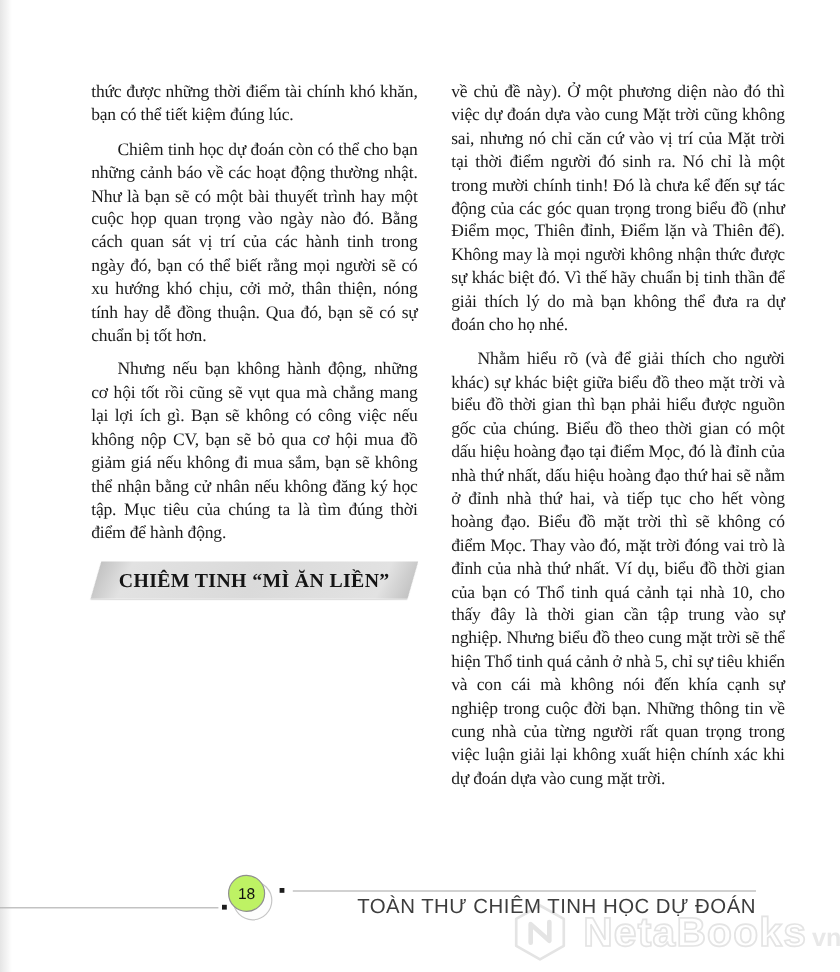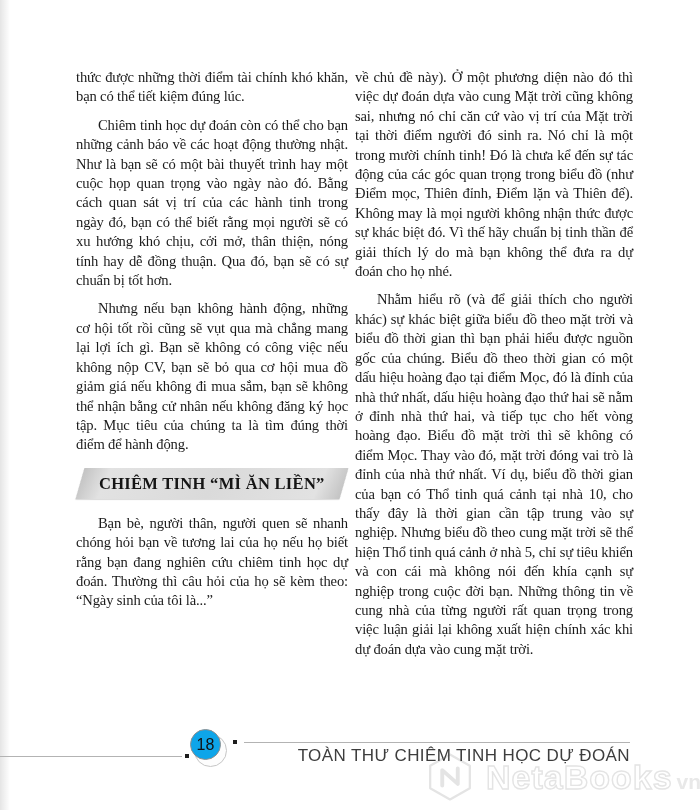--- a/index.html
+++ b/index.html
@@ -20,21 +20,21 @@
   }
   .column{
     position:absolute;
     top:68px;
     font-size:14.6px;
     line-height:19.4px;
     letter-spacing:-0.15px;
     text-align:justify;
   }
   .column.left{left:76px;width:272px;}
-  .column.right{left:355px;width:278px;}
+  .column.right{left:376px;width:278px;}
   .para{margin:0 0 9px 0;text-indent:22px;}
   .para.no-indent{text-indent:0;}
   .heading-banner{
     margin:13px 4px 15px 4px;
     height:31px;
     transform:skewX(-16deg);
     background:linear-gradient(100deg,#c3c3c3 0%,#e2e2e2 10%,#dadada 50%,#e2e2e2 90%,#c3c3c3 100%);
     box-shadow:0 1px 1px rgba(0,0,0,0.15);
     display:flex;align-items:center;justify-content:center;
   }
@@ -55,24 +55,24 @@
   .dot-left{left:185px;top:754px;}
   .dot-right{left:233px;top:740px;}
   
   .page-badge{position:absolute;left:190px;top:729px;width:38px;height:38px;}
   .page-badge .outer-ring{
     position:absolute;left:4px;top:5px;width:31px;height:31px;
     border:1px solid #c6c6c6;border-radius:50%;background:#fdfdfd;
   }
   .page-badge .inner-circle{
     position:absolute;left:0;top:0;width:29px;height:29px;
-    border:1px solid #8f8f8f;border-radius:50%;background:#0ea5e9;
+    border:1px solid #8f8f8f;border-radius:50%;background:#bef264;
     display:flex;align-items:center;justify-content:center;
     font-family:"Liberation Sans", sans-serif;
-    font-size:16px;color:#111111;
+    font-size:13px;color:#111111;
   }
   .footer-title{
     position:absolute;right:70px;top:746px;
     font-family:"Liberation Sans", sans-serif;
     font-size:17px;letter-spacing:0.4px;
     color:#3d3d3d;
     z-index:2;
   }
   
   .watermark{
@@ -102,21 +102,20 @@
 
   <div class="column left">
     <p class="para no-indent">thức được những thời điểm tài chính khó khăn, bạn có thể tiết kiệm đúng lúc.</p>
     <p class="para">Chiêm tinh học dự đoán còn có thể cho bạn những cảnh báo về các hoạt động thường nhật. Như là bạn sẽ có một bài thuyết trình hay một cuộc họp quan trọng vào ngày nào đó. Bằng cách quan sát vị trí của các hành tinh trong ngày đó, bạn có thể biết rằng mọi người sẽ có xu hướng khó chịu, cởi mở, thân thiện, nóng tính hay dễ đồng thuận. Qua đó, bạn sẽ có sự chuẩn bị tốt hơn.</p>
     <p class="para">Nhưng nếu bạn không hành động, những cơ hội tốt rồi cũng sẽ vụt qua mà chẳng mang lại lợi ích gì. Bạn sẽ không có công việc nếu không nộp CV, bạn sẽ bỏ qua cơ hội mua đồ giảm giá nếu không đi mua sắm, bạn sẽ không thể nhận bằng cử nhân nếu không đăng ký học tập. Mục tiêu của chúng ta là tìm đúng thời điểm để hành động.</p>
 
     <div class="heading-banner">
       <span class="heading-text">CHIÊM TINH “MÌ ĂN LIỀN”</span>
     </div>
 
-    <p class="para">Bạn bè, người thân, người quen sẽ nhanh chóng hỏi bạn về tương lai của họ nếu họ biết rằng bạn đang nghiên cứu chiêm tinh học dự đoán. Thường thì câu hỏi của họ sẽ kèm theo: “Ngày sinh của tôi là...”</p>
   </div>
 
   <div class="column right">
     <p class="para no-indent">về chủ đề này). Ở một phương diện nào đó thì việc dự đoán dựa vào cung Mặt trời cũng không sai, nhưng nó chỉ căn cứ vào vị trí của Mặt trời tại thời điểm người đó sinh ra. Nó chỉ là một trong mười chính tinh! Đó là chưa kể đến sự tác động của các góc quan trọng trong biểu đồ (như Điểm mọc, Thiên đỉnh, Điểm lặn và Thiên đế). Không may là mọi người không nhận thức được sự khác biệt đó. Vì thế hãy chuẩn bị tinh thần để giải thích lý do mà bạn không thể đưa ra dự đoán cho họ nhé.</p>
     <p class="para">Nhằm hiểu rõ (và để giải thích cho người khác) sự khác biệt giữa biểu đồ theo mặt trời và biểu đồ thời gian thì bạn phải hiểu được nguồn gốc của chúng. Biểu đồ theo thời gian có một dấu hiệu hoàng đạo tại điểm Mọc, đó là đỉnh của nhà thứ nhất, dấu hiệu hoàng đạo thứ hai sẽ nằm ở đỉnh nhà thứ hai, và tiếp tục cho hết vòng hoàng đạo. Biểu đồ mặt trời thì sẽ không có điểm Mọc. Thay vào đó, mặt trời đóng vai trò là đỉnh của nhà thứ nhất. Ví dụ, biểu đồ thời gian của bạn có Thổ tinh quá cảnh tại nhà 10, cho thấy đây là thời gian cần tập trung vào sự nghiệp. Nhưng biểu đồ theo cung mặt trời sẽ thể hiện Thổ tinh quá cảnh ở nhà 5, chỉ sự tiêu khiển và con cái mà không nói đến khía cạnh sự nghiệp trong cuộc đời bạn. Những thông tin về cung nhà của từng người rất quan trọng trong việc luận giải lại không xuất hiện chính xác khi dự đoán dựa vào cung mặt trời.</p>
   </div>
 
   <div class="rule rule-left"></div>
   <div class="dot dot-left"></div>
 

